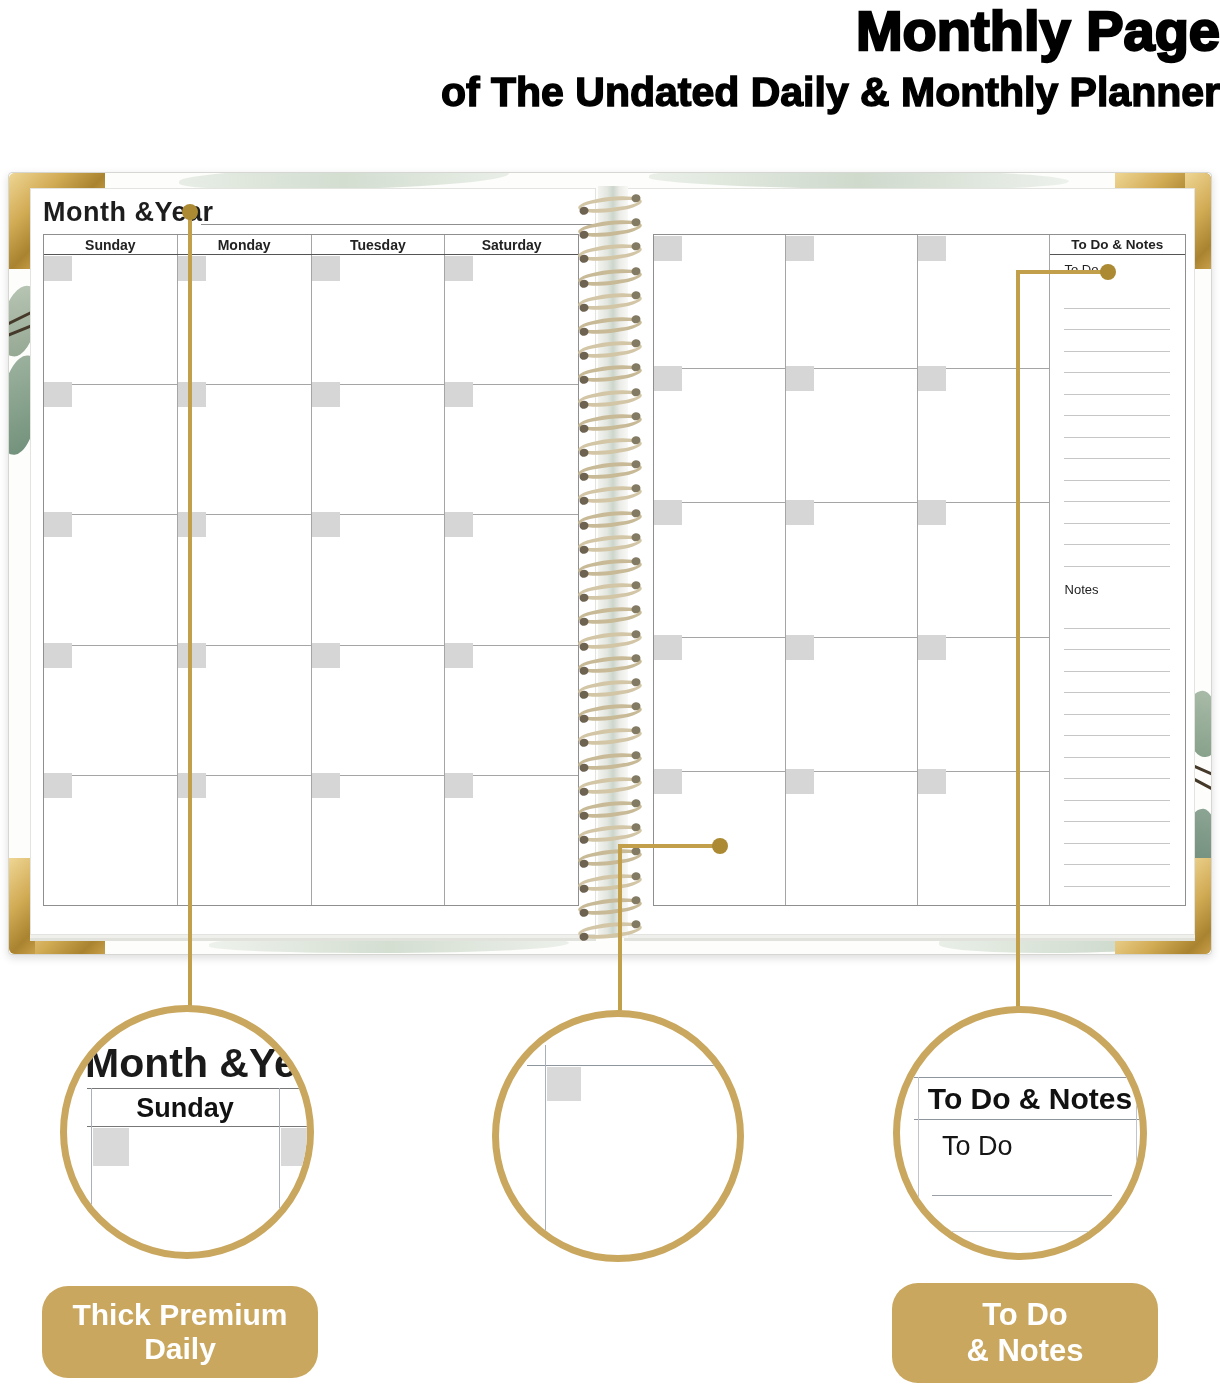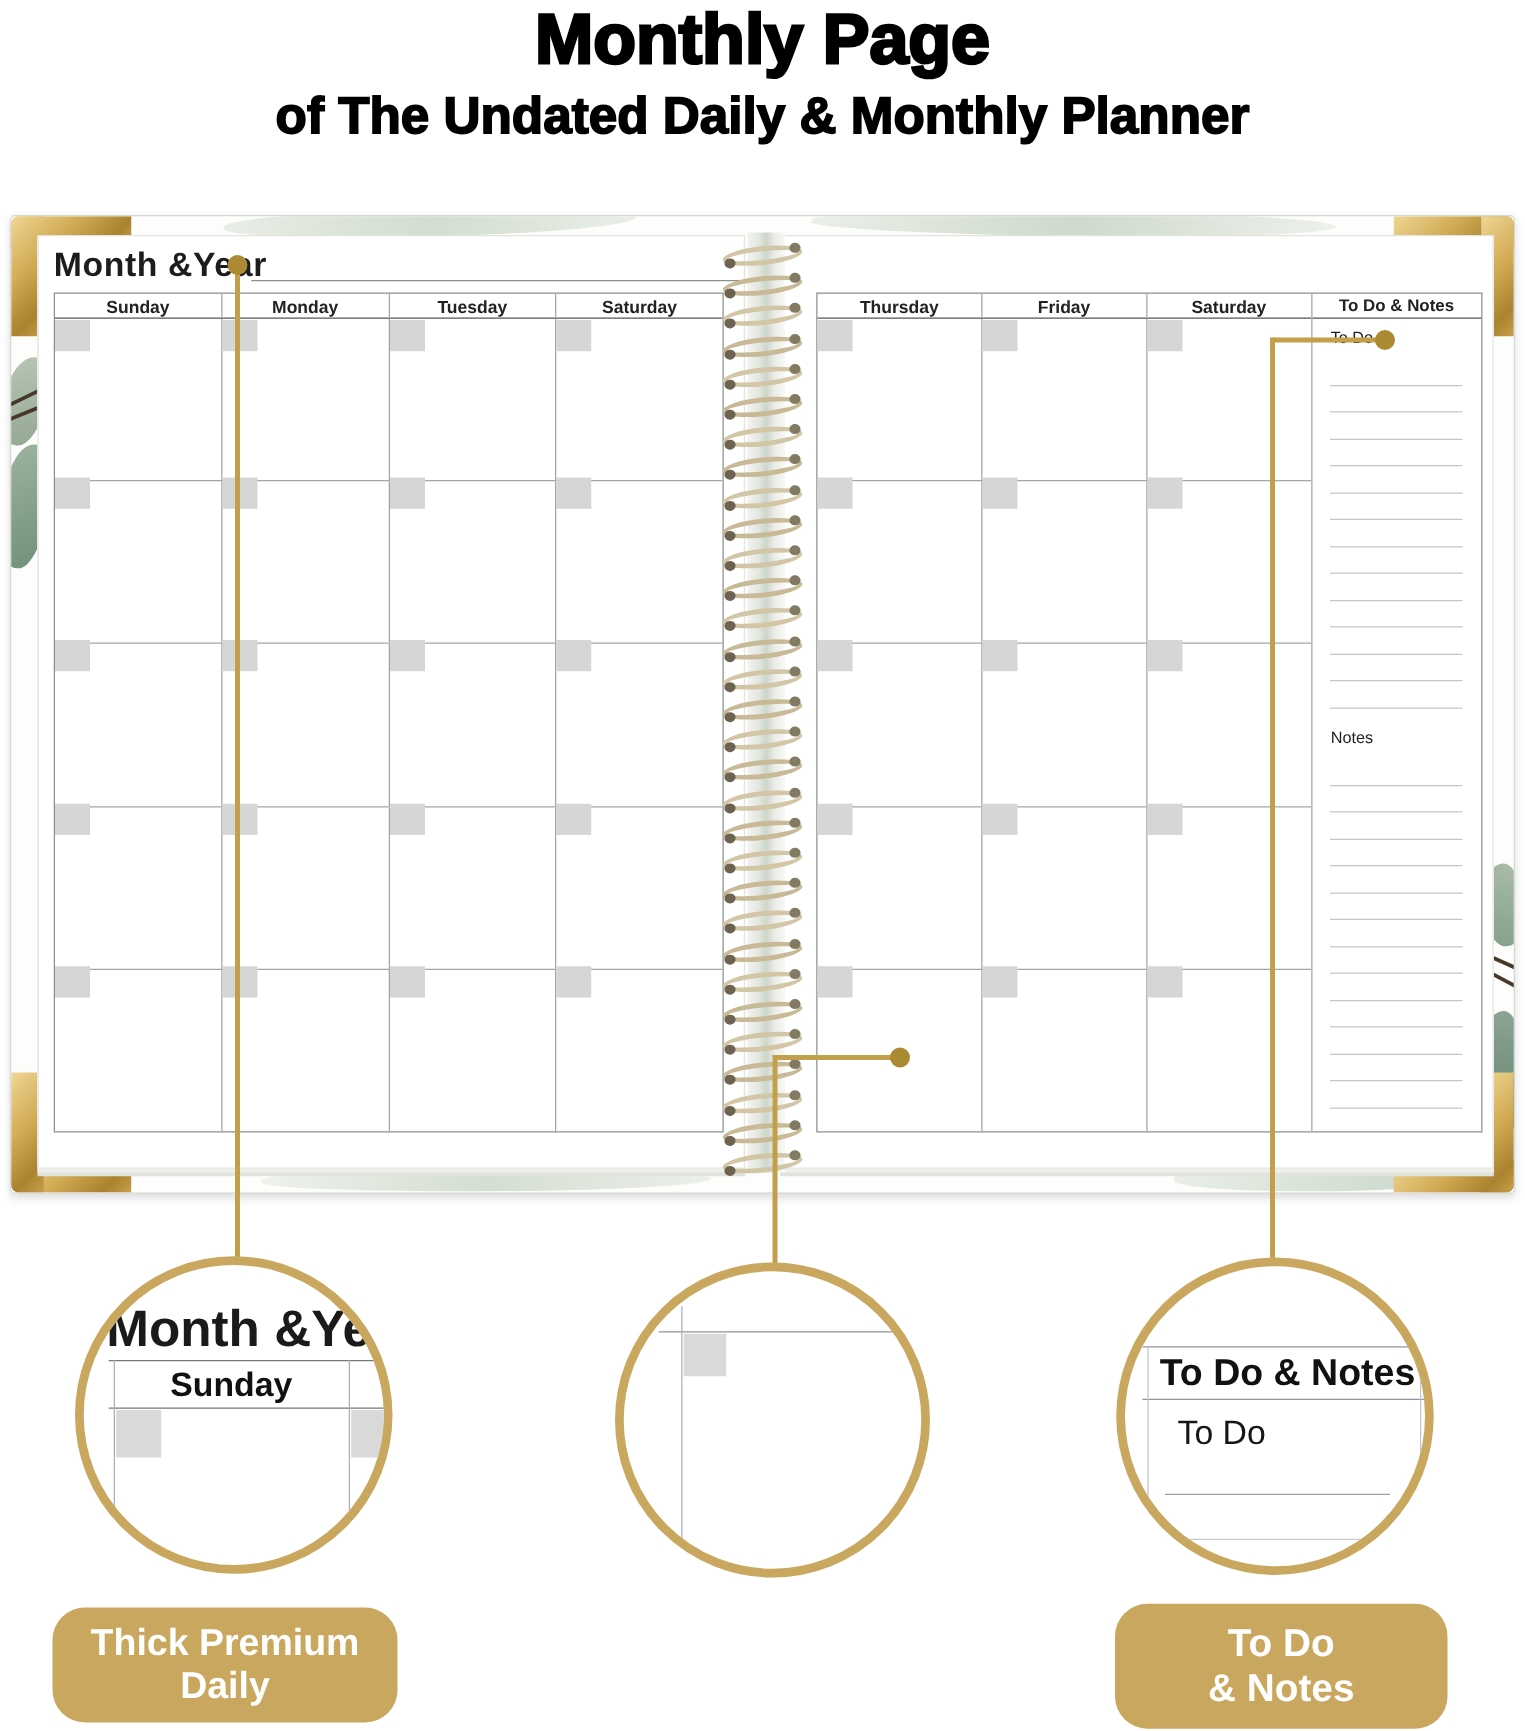--- a/index.html
+++ b/index.html
@@ -5,21 +5,21 @@
   :root{
     --gold:#c9a75e; --gold-line:#c2a04b; --gold-dot:#ab8a33;
     --sq:#d6d6d6; --grid:#a5a5a5; --grid-dark:#555;
   }
   *{margin:0;padding:0;box-sizing:border-box;}
   html,body{width:1220px;height:1385px;background:#fff;overflow:hidden;
     font-family:"Liberation Sans",sans-serif;}
   .stage{position:relative;width:1220px;height:1385px;background:#fff;}
 
   
-  .title-wrap{position:absolute;left:0;top:0;width:1220px;text-align:center;}
+  .title-wrap{position:absolute;left:0;top:0;width:1220px;text-align:right;}
   .title-main{font-size:56px;font-weight:900;color:#000;letter-spacing:0;
     -webkit-text-stroke:2.4px #000;line-height:1.05;margin-top:2px;}
   .title-sub{font-size:41px;font-weight:700;color:#000;
     -webkit-text-stroke:1.4px #000;line-height:1.05;margin-top:10px;}
 
   
   .cover{position:absolute;left:8px;top:172px;width:1204px;height:783px;
     background:#fdfdfc;border:1px solid #d6d6d2;border-radius:4px;
     box-shadow:0 3px 8px rgba(0,0,0,.14);overflow:hidden;}
   .leaf{position:absolute;border-radius:60% 40% 55% 45%/55% 45% 60% 40%;}
@@ -230,25 +230,20 @@
               <div class="sq"></div>
             </div>
           </div>
         </div>
     </div>
   </div>
 
   <div class="page right">
     <div class="grid grid-right">
       <div class="day-area">
-        <div class="ghead">
-          <div class="hcell">Thursday</div>
-          <div class="hcell">Friday</div>
-          <div class="hcell">Saturday</div>
-        </div>
         <div class="grows" id="right-rows">
             <div class="grow">
               <div class="cell">
                 <div class="sq"></div>
               </div>
               <div class="cell">
                 <div class="sq"></div>
               </div>
               <div class="cell">
                 <div class="sq"></div>

